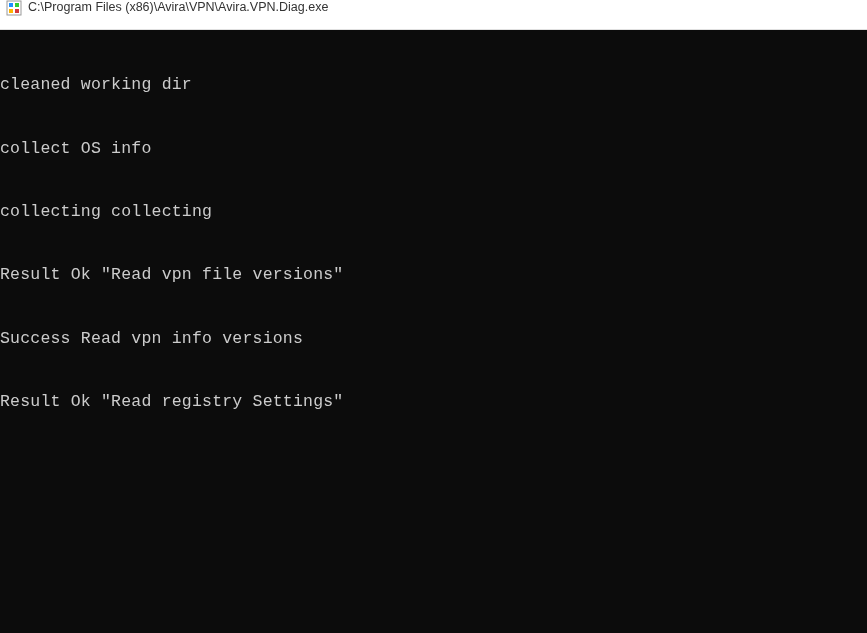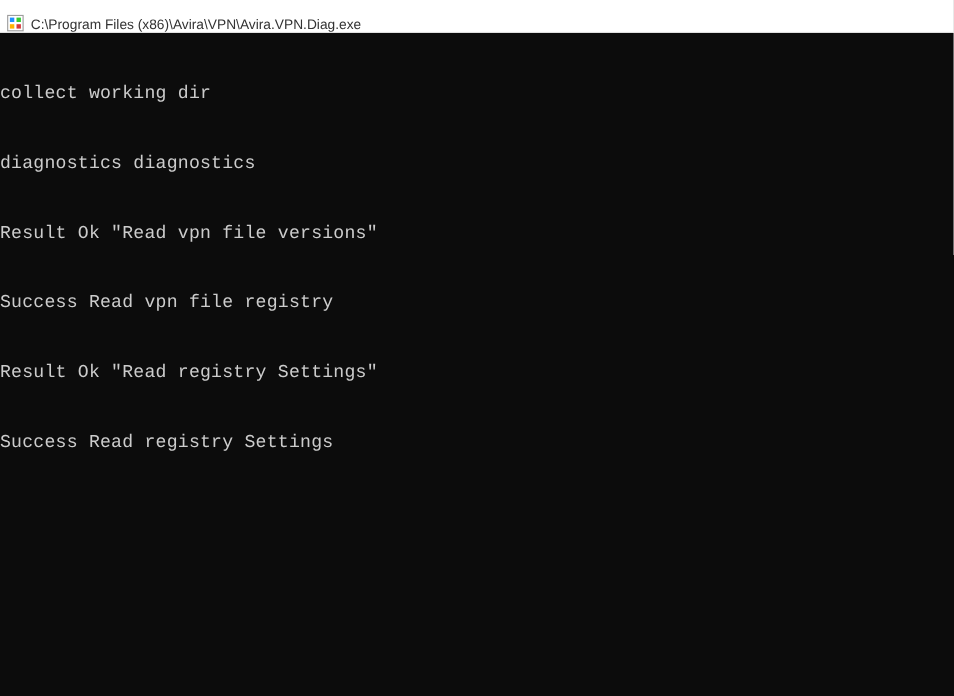--- a/index.html
+++ b/index.html
@@ -18,21 +18,21 @@
       width: 100%;
       height: 100%;
       display: flex;
       flex-direction: column;
       background: #ffffff;
     }
     .titlebar {
       height: 30px;
       background: #ffffff;
       display: flex;
-      align-items: flex-end;
+      align-items: flex-start;
       padding: 0 6px;
       border-bottom: 1px solid #e0e0e0;
     }
     .app-icon {
       width: 16px;
       height: 16px;
       margin-right: 6px;
       flex-shrink: 0;
     }
     .title-text {
@@ -67,26 +67,26 @@
         <rect x="1" y="1" width="14" height="14" fill="#ffffff" stroke="#9a9a9a" stroke-width="1"></rect>
         <rect x="3" y="3" width="4" height="4" fill="#1e90ff"></rect>
         <rect x="9" y="3" width="4" height="4" fill="#32cd32"></rect>
         <rect x="3" y="9" width="4" height="4" fill="#ffb400"></rect>
         <rect x="9" y="9" width="4" height="4" fill="#d63a3a"></rect>
       </svg>
     </span>
     <span class="title-text">C:\Program Files (x86)\Avira\VPN\Avira.VPN.Diag.exe</span>
   </div>
   <div class="console">
-    <span class="console-line">collect working dir</span>
-    <span class="console-line">diagnostics diagnostics</span>
+    <span class="console-line">cleaned working dir</span>
+    <span class="console-line">collect OS info</span>
+    <span class="console-line">collecting collecting</span>
     <span class="console-line">Result Ok "Read vpn file versions"</span>
-    <span class="console-line">Success Read vpn file registry</span>
+    <span class="console-line">Success Read vpn info versions</span>
     <span class="console-line">Result Ok "Read registry Settings"</span>
-    <span class="console-line">Success Read registry Settings</span>
     
     
     
     
     
     
     
     
     
   </div>

